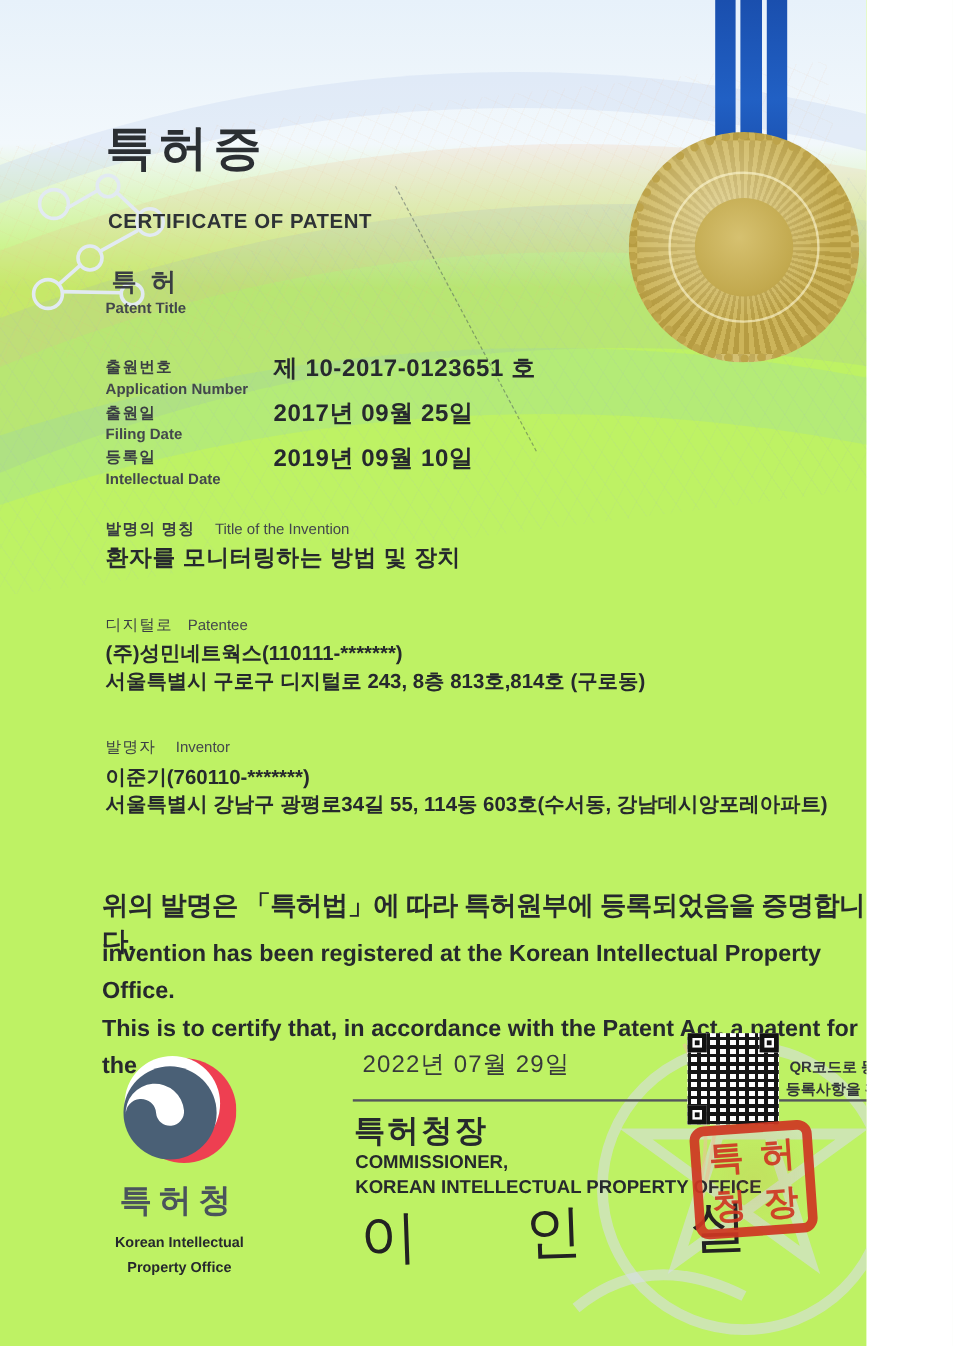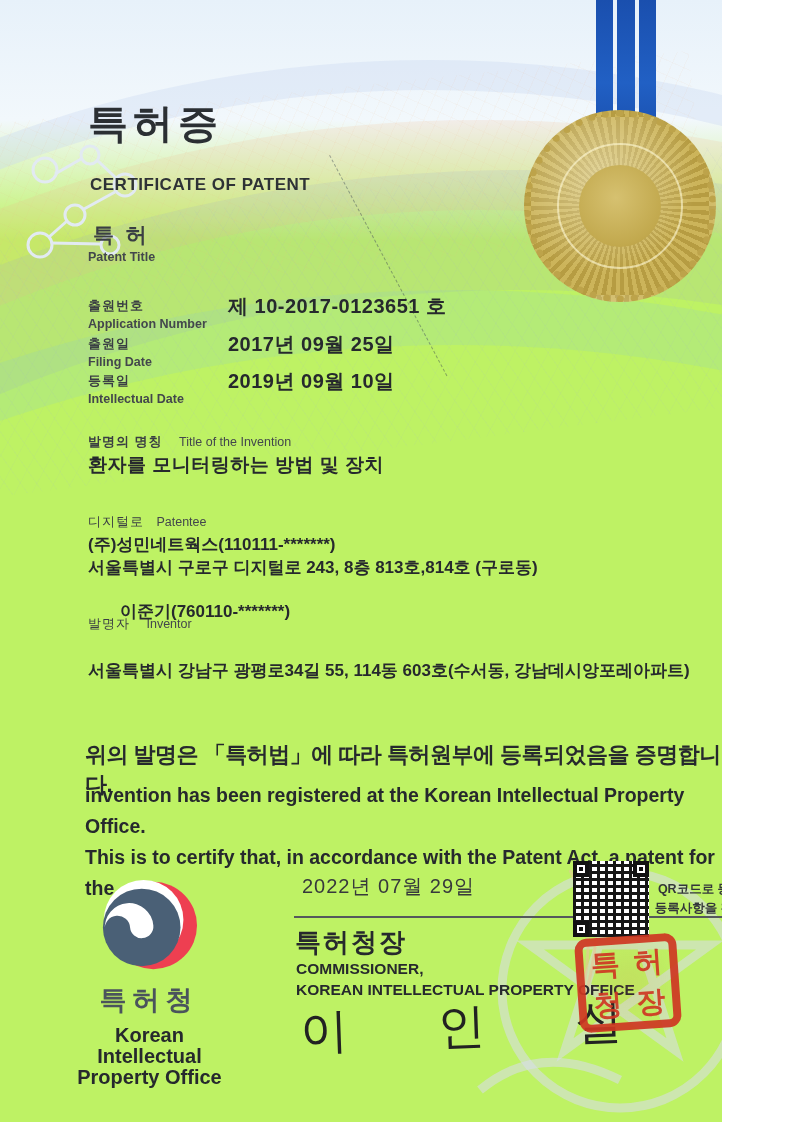--- a/index.html
+++ b/index.html
@@ -66,21 +66,21 @@
     font-size:12.5px;font-weight:bold;color:#33363a;line-height:19px;}
   
   .red-stamp{position:absolute;left:577px;top:936px;width:102px;height:94px;
     border:8px solid #cf3722;border-radius:12px;transform:rotate(-4deg);box-sizing:border-box;
     display:grid;grid-template-columns:1fr 1fr;place-items:center;
     color:#cf3722;font-weight:800;font-size:29px;opacity:.92;
     background:radial-gradient(circle,rgba(223,90,60,.12),rgba(223,90,60,0));}
   
   .kipo{position:absolute;left:100px;top:877px;width:97px;height:97px;}
   .agency-ko{font-size:27px;font-weight:600;color:#4a545c;letter-spacing:6px;}
-  .agency-en{font-size:20px;font-weight:bold;color:#26292d;line-height:21px;}
+  .agency-en{font-size:12px;font-weight:bold;color:#26292d;line-height:21px;}
   .watermark-svg,.molecule-svg{position:absolute;pointer-events:none;}
 </style>
 </head>
 <body>
 
 <div id="page">
 
   <div class="sky"></div>
   <div class="ring r4"></div>
   <div class="ring r1"></div>
@@ -156,21 +156,21 @@
     <span class="lbl-ko" style="font-weight:normal;">디지털로</span>
     <span class="lbl-en" style="margin-left:8px;font-weight:normal;">Patentee</span>
   </div>
   <div class="abs body-bold" style="left:88px;top:533px;">(주)성민네트웍스(110111-*******)</div>
   <div class="abs body-bold" style="left:88px;top:556px;">서울특별시 구로구 디지털로 243, 8층 813호,814호 (구로동)</div>
 
   <div class="abs" style="left:88px;top:614px;">
     <span class="lbl-ko" style="font-weight:normal;">발명자</span>
     <span class="lbl-en" style="margin-left:12px;font-weight:normal;margin-top:25px;">Inventor</span>
   </div>
-  <div class="abs body-bold" style="left:88px;top:600px;margin-left:32px;">이준기(760110-*******)</div>
+  <div class="abs body-bold" style="left:88px;top:636px;">이준기(760110-*******)</div>
   <div class="abs body-bold" style="left:88px;top:659px;">서울특별시 강남구 광평로34길 55, 114동 603호(수서동, 강남데시앙포레아파트)</div>
 
   <div class="abs stmt-ko" style="left:85px;top:740px;">위의 발명은 「특허법」에 따라 특허원부에 등록되었음을 증명합니다.</div>
   <div class="abs stmt-en" style="left:85px;top:780px;">
     <div>invention has been registered at the Korean Intellectual Property Office.</div>
     <div>This is to certify that, in accordance with the Patent Act, a patent for the</div>
   </div>
 
   <div class="abs date-txt" style="left:302px;top:873px;">2022년 07월 29일</div>
   <div class="rule" style="left:294px;top:916px;width:496px;"></div>

